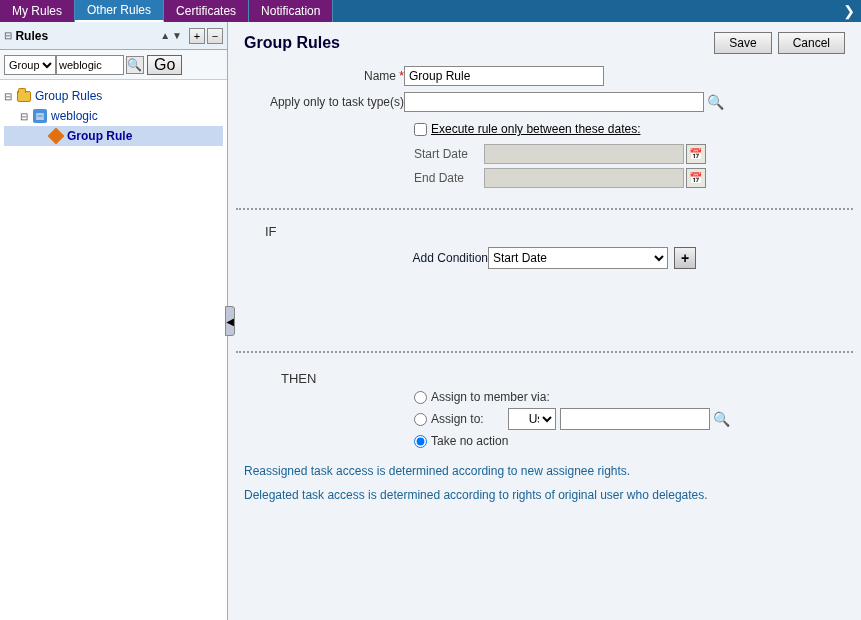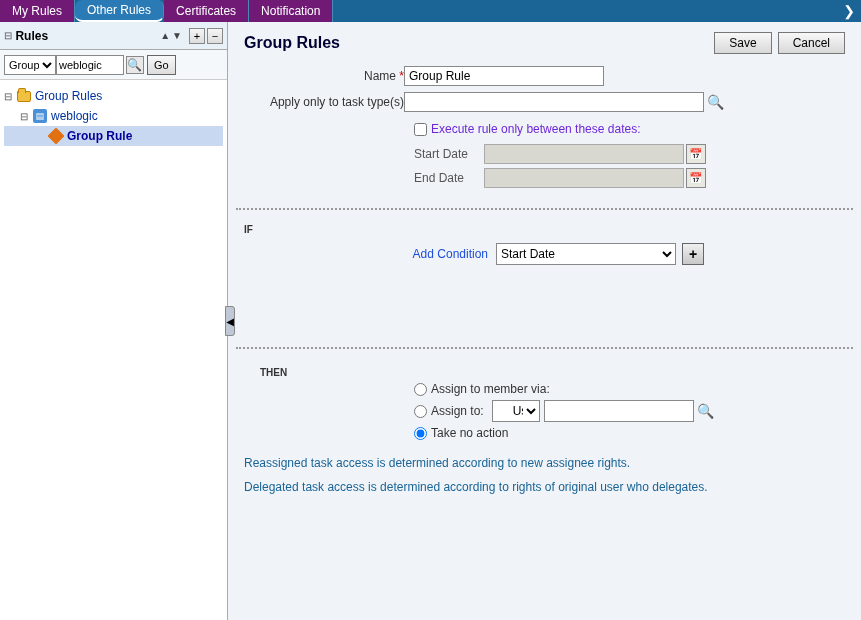--- a/index.html
+++ b/index.html
@@ -20,21 +20,20 @@
       font-size: 12px;
       border-right: 1px solid #4a8ab5;
       height: 22px;
       display: flex;
       align-items: center;
       background: #701a75;
     }
     .top-nav-tab.active {
       background: #2a7bb5;
       border-bottom: 2px solid white;
-      border-radius: 7px;
     }
     .top-nav-close {
       margin-left: auto;
       color: white;
       padding: 2px 6px;
       cursor: pointer;
       font-size: 14px;
     }
 
     
@@ -124,21 +123,21 @@
       justify-content: center;
       cursor: pointer;
       margin-left: 2px;
     }
     .go-btn {
       height: 20px;
       padding: 0 6px;
       border: 1px solid #666;
       background: linear-gradient(to bottom, #f8f8f8, #ddd);
       cursor: pointer;
-      font-size: 11px;
+      font-size: 16px;
       margin-left: 3px;
     }
 
     .tree-area {
       padding: 6px 4px;
       flex: 1;
     }
     .tree-item {
       display: flex;
       align-items: center;
@@ -297,22 +296,23 @@
       width: 300px;
     }
     .checkbox-row {
       display: flex;
       align-items: center;
       padding: 4px 0 4px 170px;
       margin-bottom: 4px;
     }
     .checkbox-label {
       font-size: 12px;
-      color: #6d28d9;
+      color: #000000;
       margin-left: 4px;
+      text-decoration: underline;
     }
     .date-row {
       display: flex;
       align-items: center;
       margin-bottom: 4px;
       padding-left: 170px;
     }
     .date-label {
       width: 70px;
       font-size: 12px;
@@ -340,36 +340,37 @@
 
     
     .dotted-divider {
       border: none;
       border-top: 2px dotted #999;
       margin: 8px 8px;
     }
 
     
     .section-label {
-      font-size: 10px;
-      font-weight: bold;
+      font-size: 13px;
+      font-weight: normal;
       color: #333;
       padding: 6px 16px 4px;
+      margin-left: 21px;
     }
 
     .condition-row {
       display: flex;
       align-items: center;
       padding: 4px 16px 4px 160px;
       margin-bottom: 8px;
     }
     .cond-label {
       font-size: 12px;
-      color: #1d4ed8;
-      margin-right: 8px;
+      color: #0f172a;
+      margin-right: 0;
       width: 100px;
       text-align: right;
     }
     .cond-select {
       height: 22px;
       border: 1px solid #888;
       background: white;
       font-size: 12px;
       width: 180px;
     }
@@ -398,21 +399,21 @@
     .radio-row {
       display: flex;
       align-items: center;
       margin-bottom: 4px;
       padding-left: 170px;
     }
     .radio-label {
       font-size: 12px;
       color: #333;
       margin-left: 4px;
-      margin-right: 8px;
+      margin-right: 24px;
     }
     .then-select {
       height: 22px;
       border: 1px solid #888;
       background: white;
       font-size: 12px;
       width: 130px;
     }
     .assign-input {
       height: 22px;

